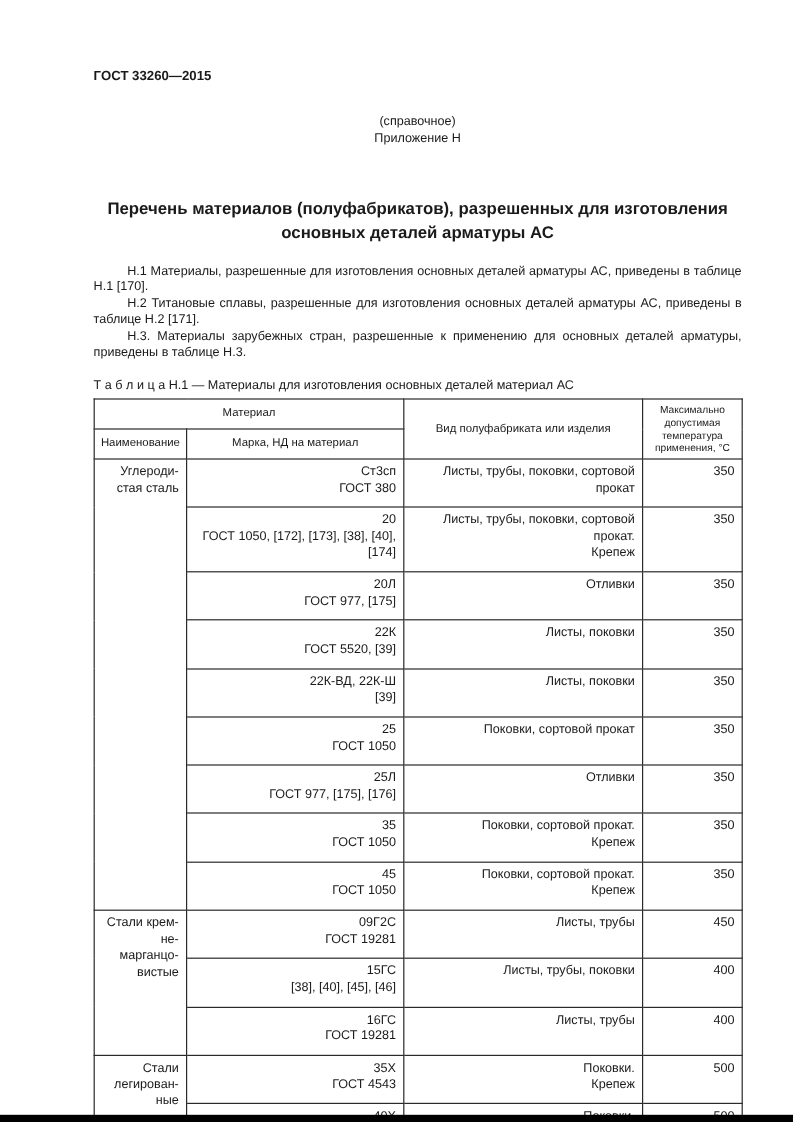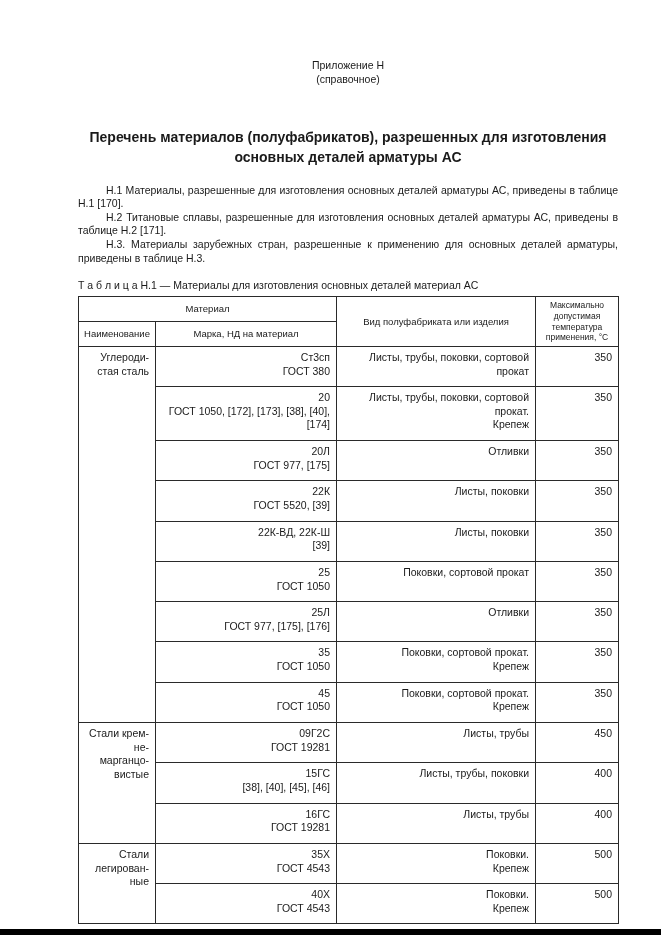--- a/index.html
+++ b/index.html
@@ -81,24 +81,25 @@
     left: 0; right: 0; bottom: 0;
     height: 6px;
     background: #000;
   }
 </style>
 </head>
 <body>
 
 <div class="page">
 
+  <div class="doc-number">ГОСТ 33260—2015</div>
 
   <div class="appendix">
+    <div>(справочное)</div>
     <div>Приложение Н</div>
-    <div>(справочное)</div>
   </div>
 
   <div class="doc-title">Перечень материалов (полуфабрикатов), разрешенных для изготовления
 основных деталей арматуры АС</div>
 
   <div class="paragraphs">
     <p>Н.1 Материалы, разрешенные для изготовления основных деталей арматуры АС, приведены в таблице Н.1 [170].</p>
     <p>Н.2 Титановые сплавы, разрешенные для изготовления основных деталей арматуры АС, приведены в таблице Н.2 [171].</p>
     <p>Н.3. Материалы зарубежных стран, разрешенные к применению для основных деталей арматуры, приведены в таблице Н.3.</p>
   </div>

